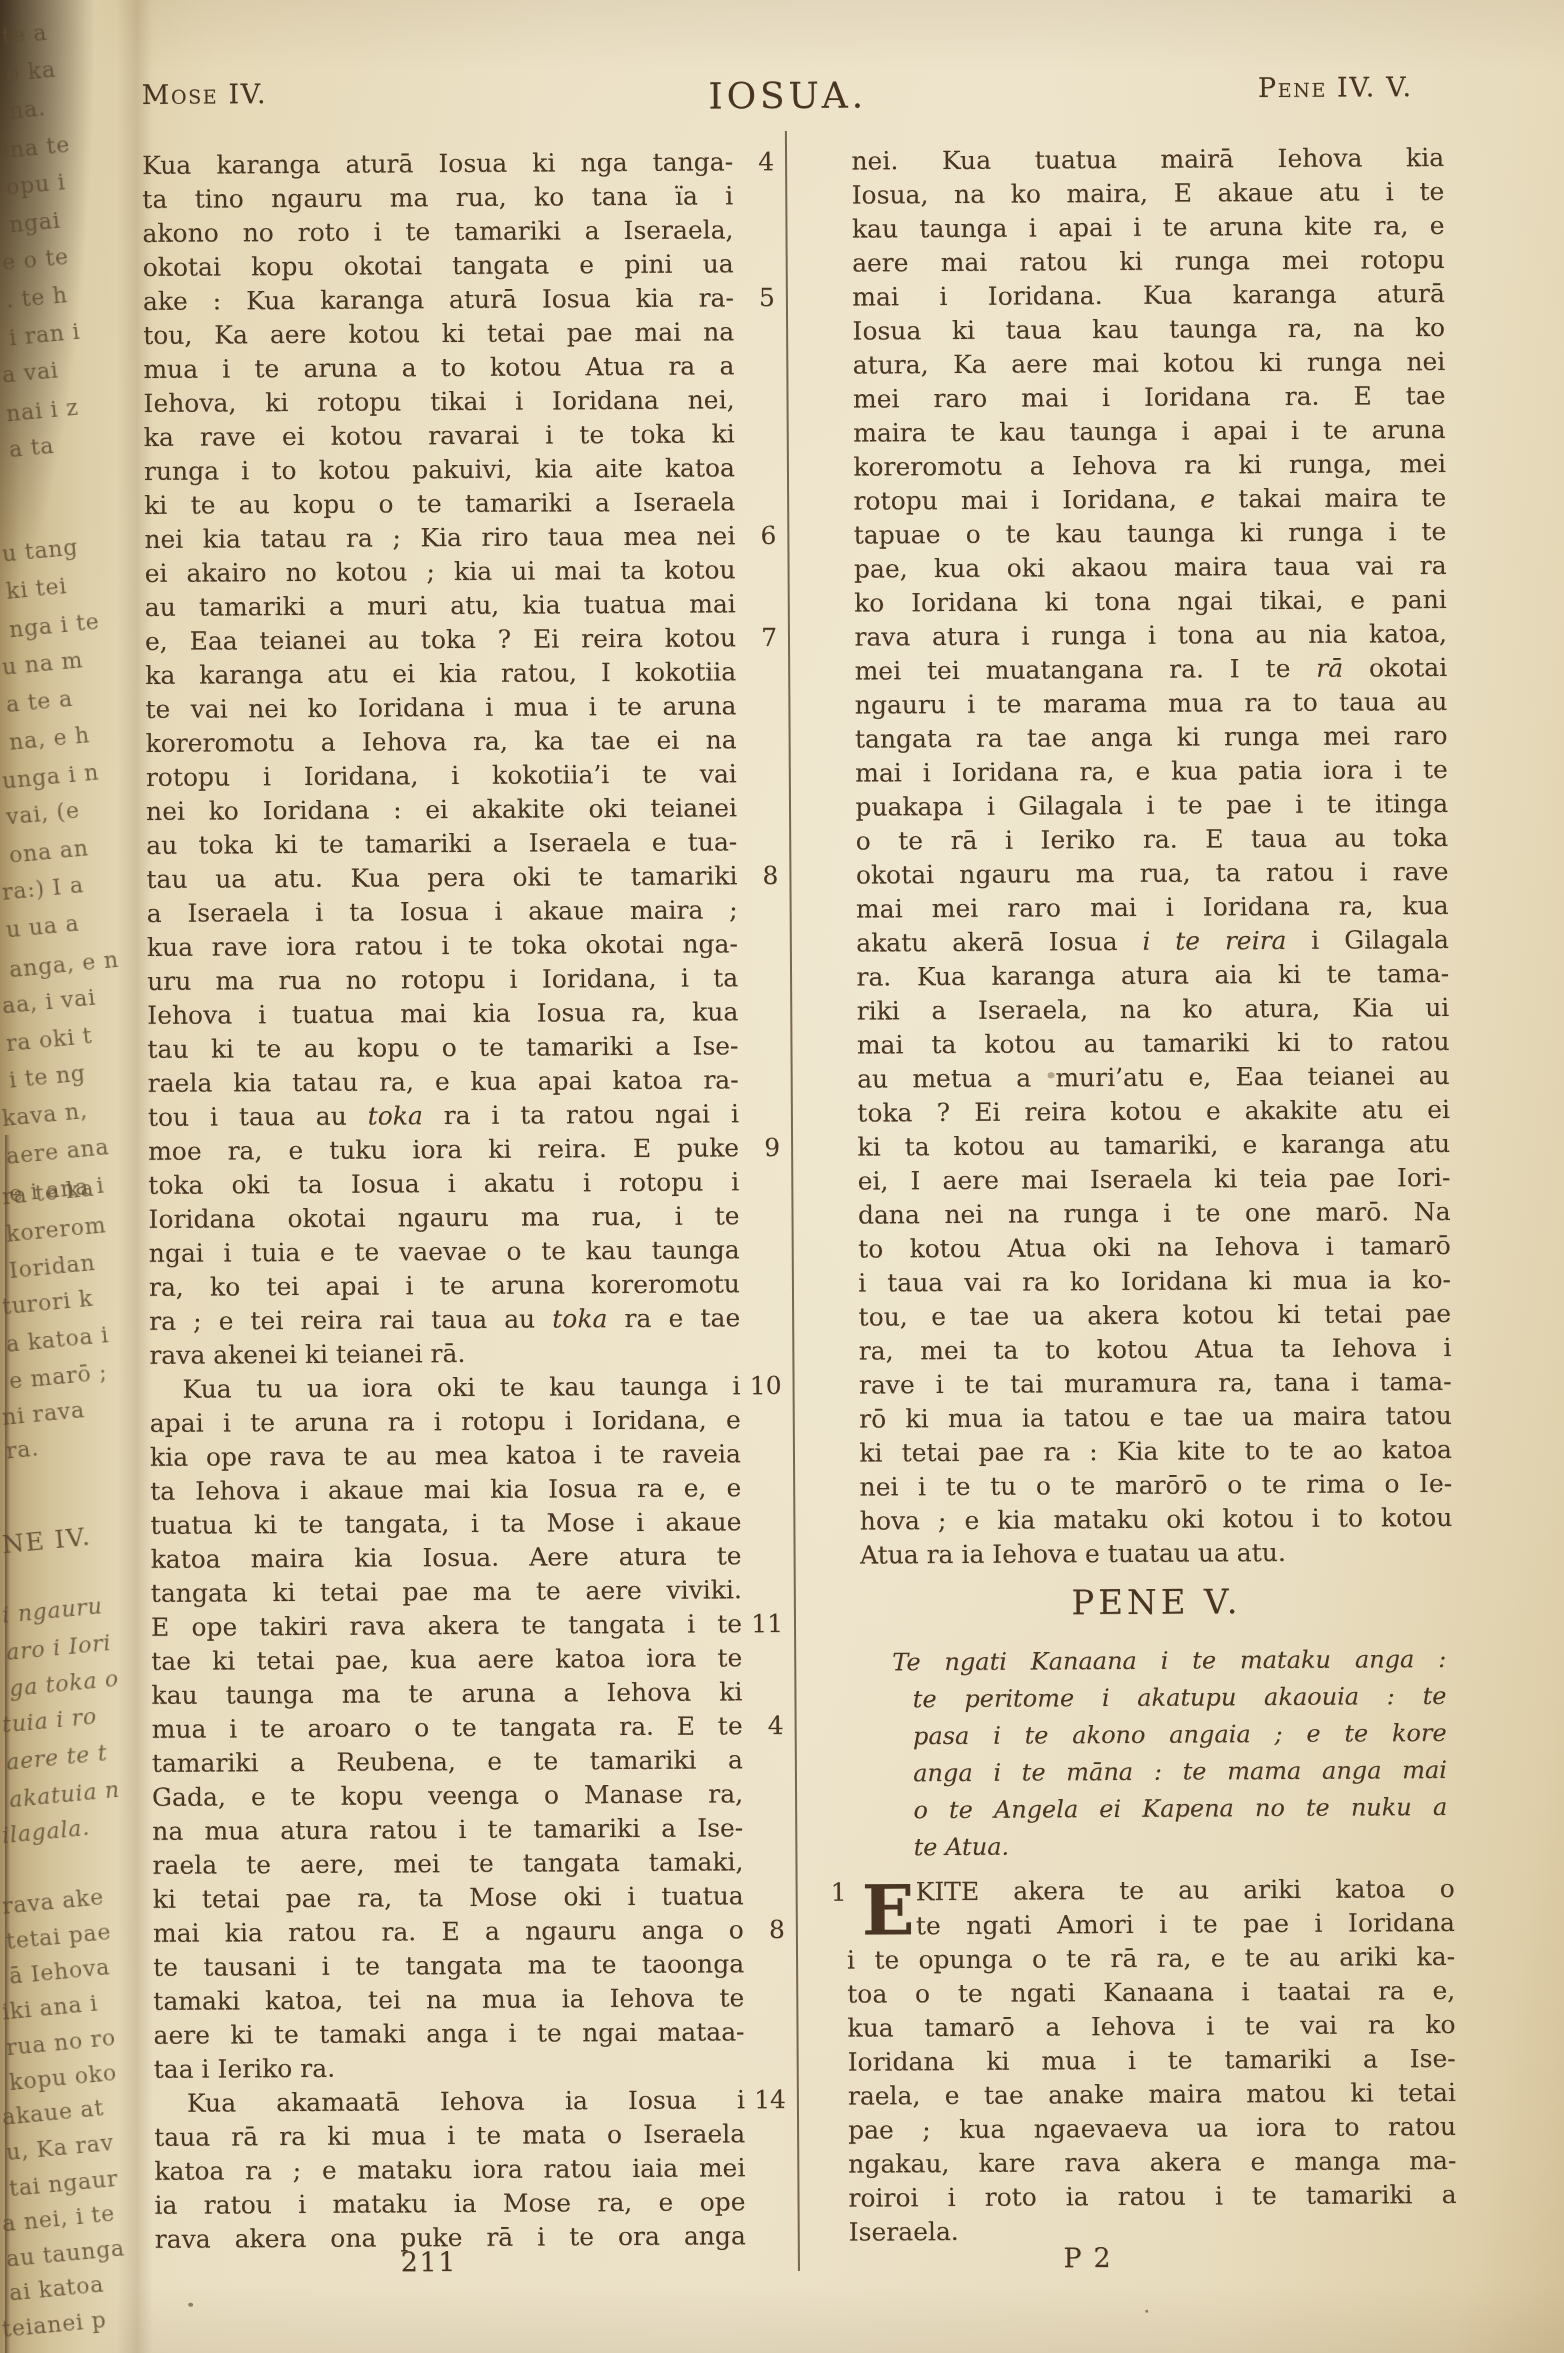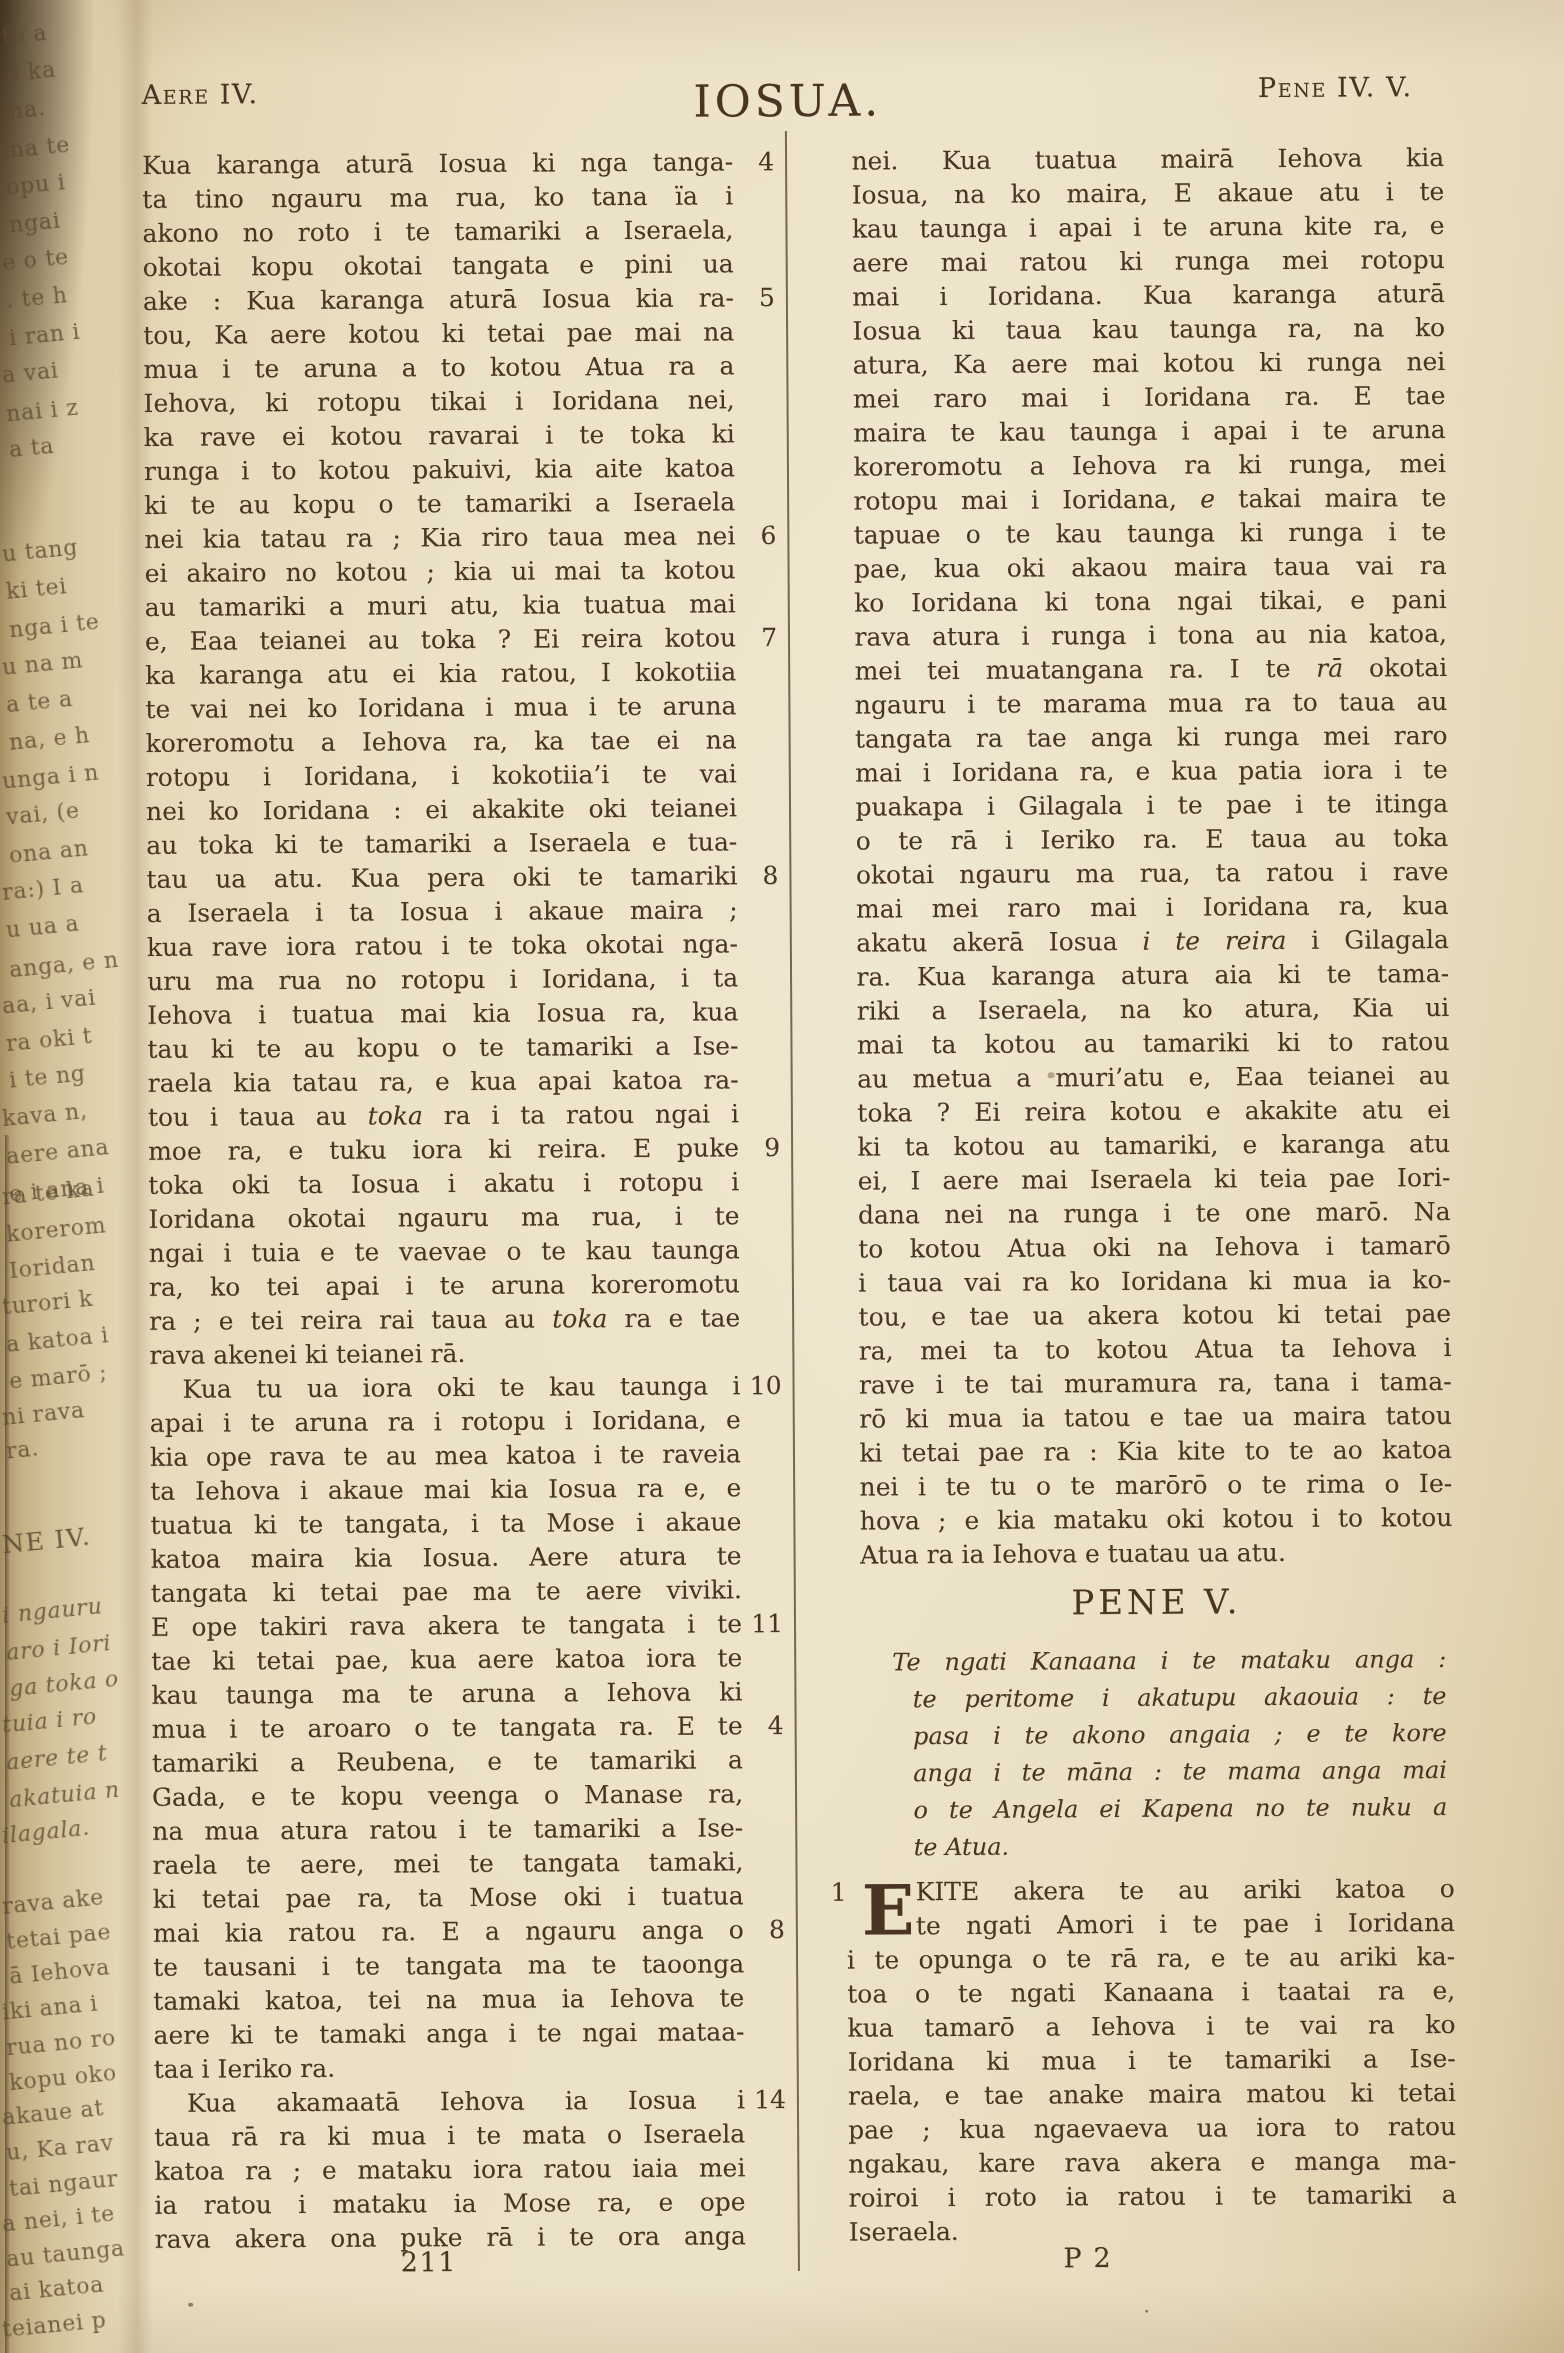--- a/index.html
+++ b/index.html
@@ -23,21 +23,21 @@
   .frag{position:absolute;white-space:nowrap;font-size:22px;color:#5d4930;opacity:.82;
     letter-spacing:0.8px;transform:rotate(-5.5deg);filter:blur(0.3px);}
   .frag.italic{font-style:italic;}
   .frag.caps{font-size:25px;letter-spacing:1.6px;opacity:.9;}
   
   .content{position:absolute;left:0;top:0;width:1565px;height:2354px;
     transform:rotate(-0.35deg);transform-origin:50% 55%;
     text-shadow:0.2px 0.3px 0 rgba(86,62,40,.30);}
   .running-head{position:absolute;top:75px;font-size:27px;letter-spacing:1.6px;}
   .rh-left{left:149px;font-variant:small-caps;}
-  .rh-center{left:795px;transform:translateX(-50%);font-size:44px;letter-spacing:3.9px;}
+  .rh-center{left:795px;transform:translateX(-50%);font-size:36px;letter-spacing:3.9px;}
   .rh-right{left:1174px;width:246px;text-align:right;font-variant:small-caps;}
   .divider{position:absolute;left:792px;top:131px;width:1.6px;height:2140px;
     background:rgba(74,54,34,.72);}
   .col{position:absolute;top:145px;}
   .col-left{left:149px;width:632px;}
   .col-right{left:802px;width:649px;}
   .line{display:flex;height:34px;font-size:25px;line-height:34px;overflow:hidden;}
   .lt{display:block;flex:1;text-align:justify;text-align-last:justify;overflow:hidden;}
   .line.s .lt{text-align-last:left;}
   .line.in .lt{text-indent:33px;}
@@ -122,21 +122,21 @@
       <div class="frag" style="top: 2206px; left: 1.6px;">a nei, i te</div>
       <div class="frag" style="top: 2241px; left: 5.5px;">au taunga</div>
       <div class="frag" style="top: 2276px; left: 9.4px;">ai katoa</div>
       <div class="frag" style="top: 2312px; left: 1.6px;">teianei p</div>
       <div class="frag caps" style="top: 1526px; left: 1.6px;">NE IV.</div>
     </div>
   <div class="gutter-fold"></div>
 
   <div class="content">
 
-    <div class="running-head rh-left">Aere IV.</div>
+    <div class="running-head rh-left">Mose IV.</div>
     <div class="running-head rh-center">IOSUA.</div>
     <div class="running-head rh-right">Pene IV. V.</div>
 
     <div class="divider"></div>
 
     <div class="col col-left" id="colL">
         <div class="line">
           <span class="lt">Kua karanga aturā Iosua ki nga tanga-</span>
           <span class="vnum">4</span>
         </div>

